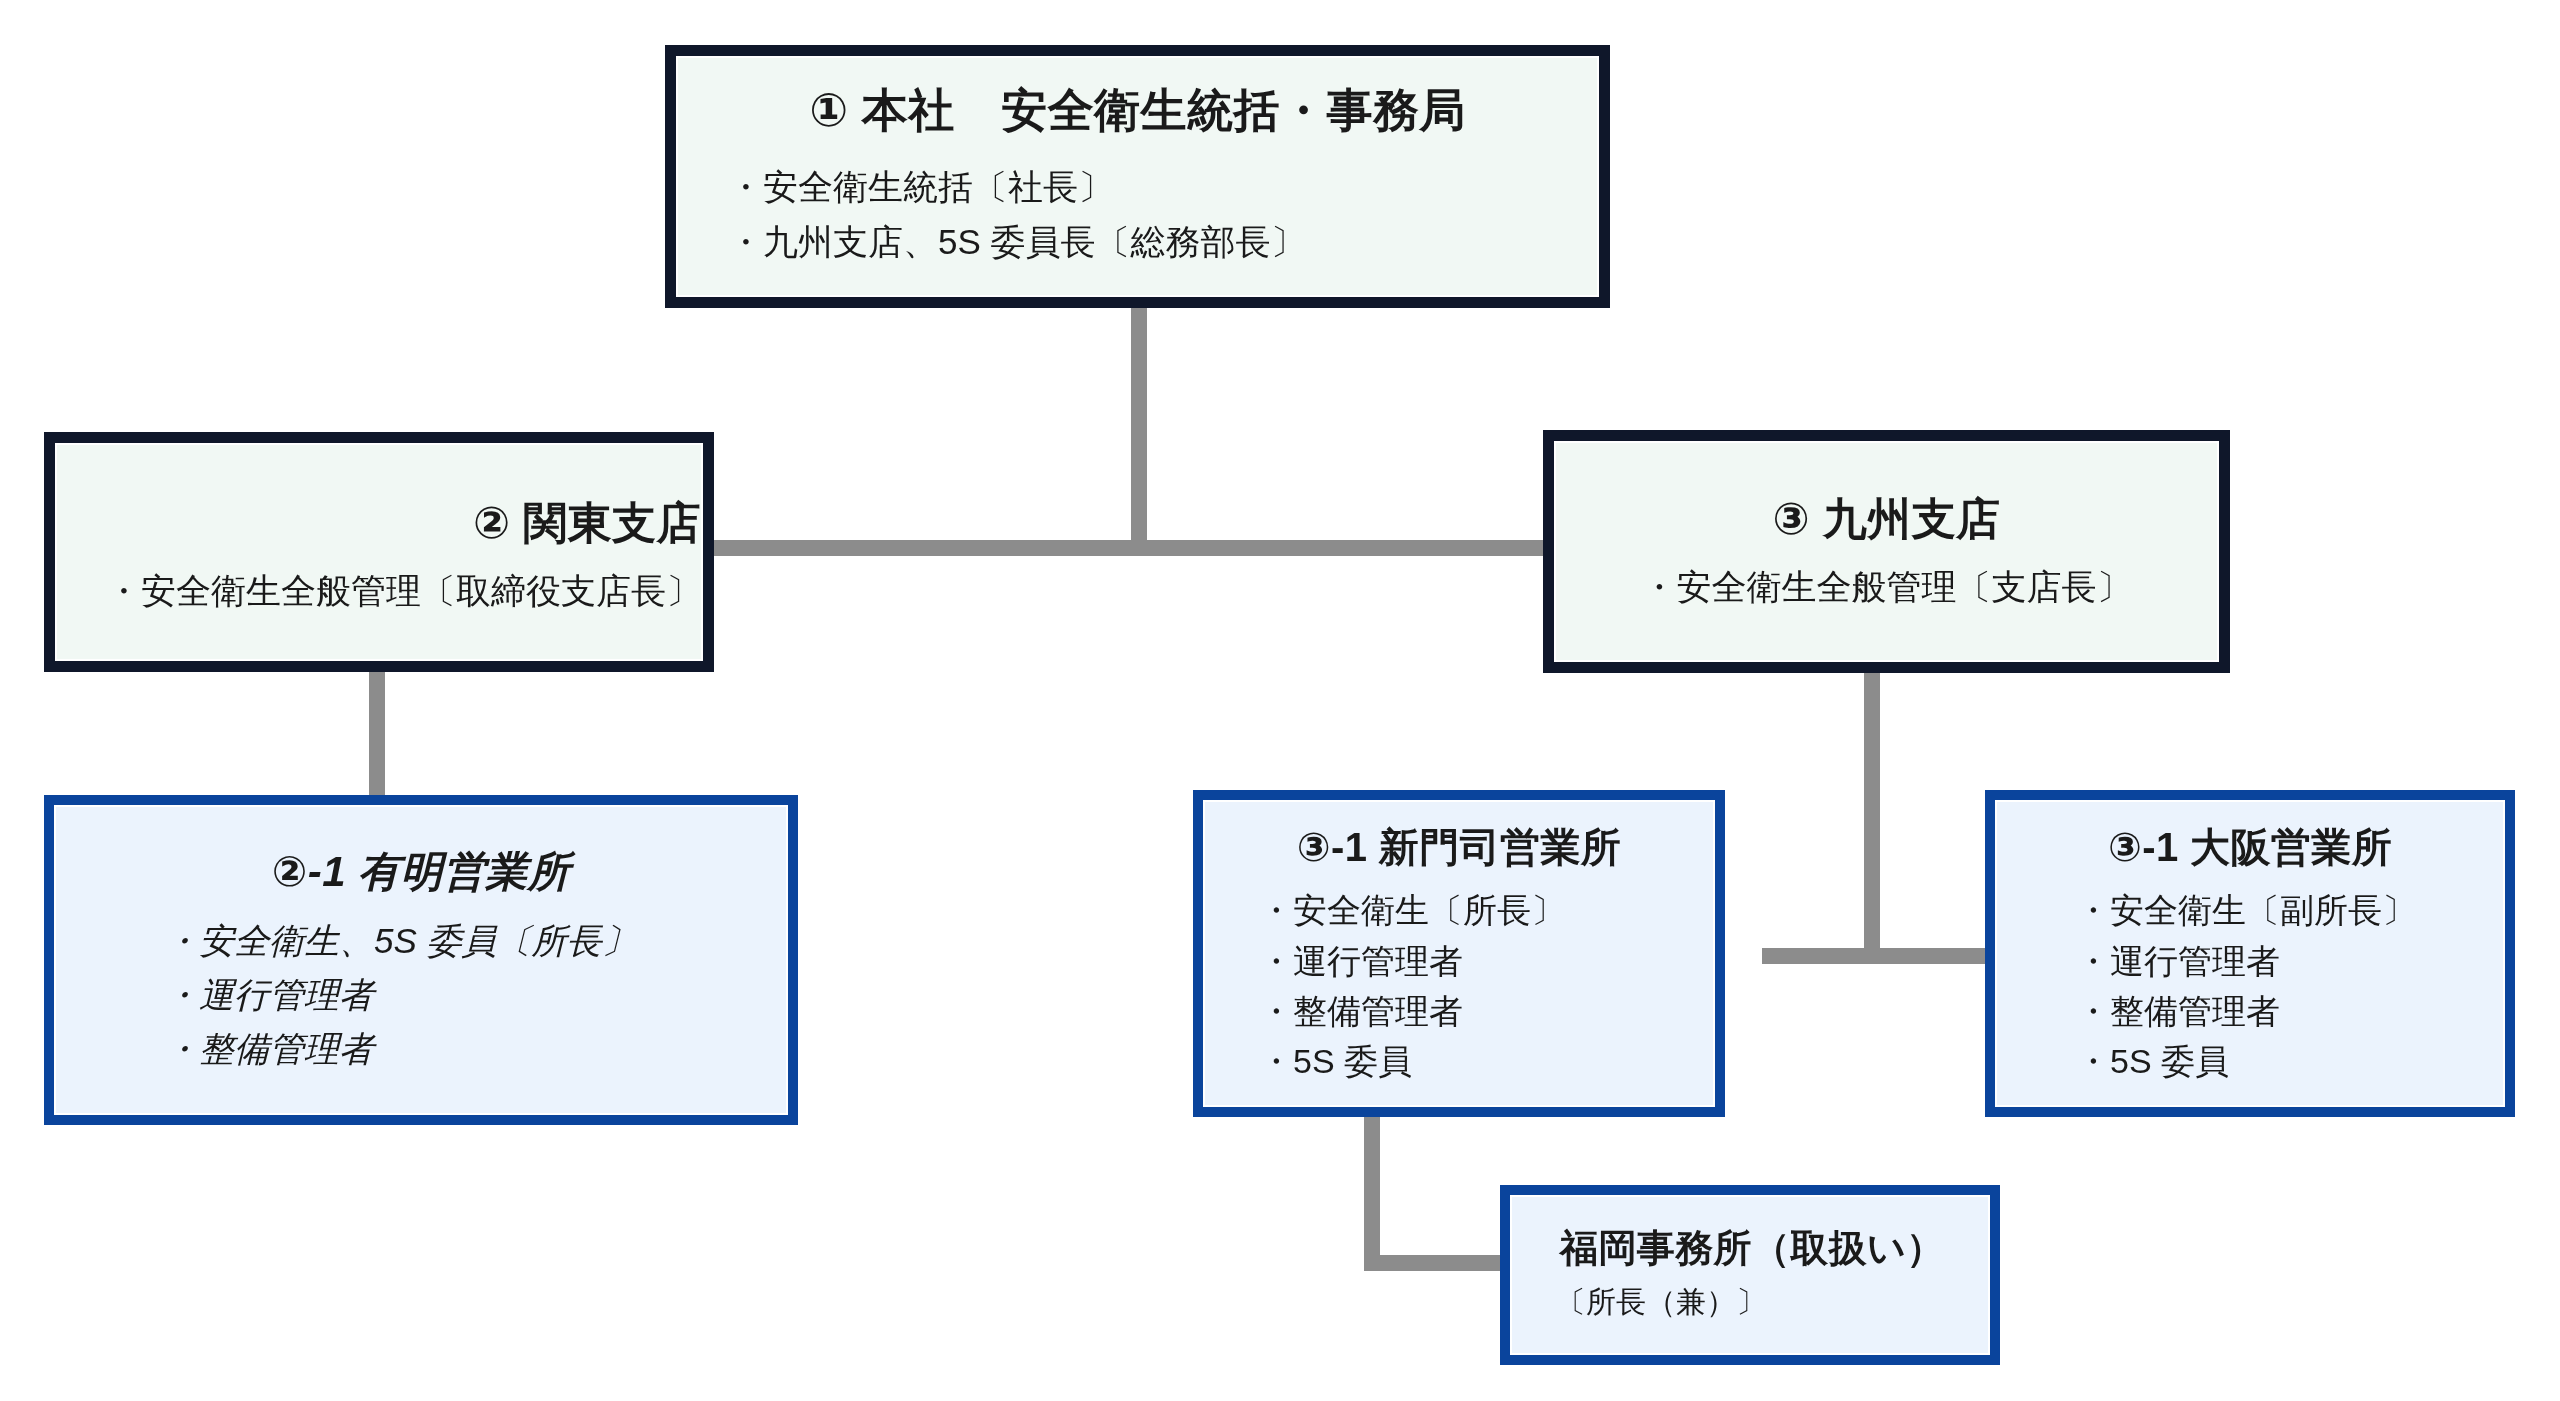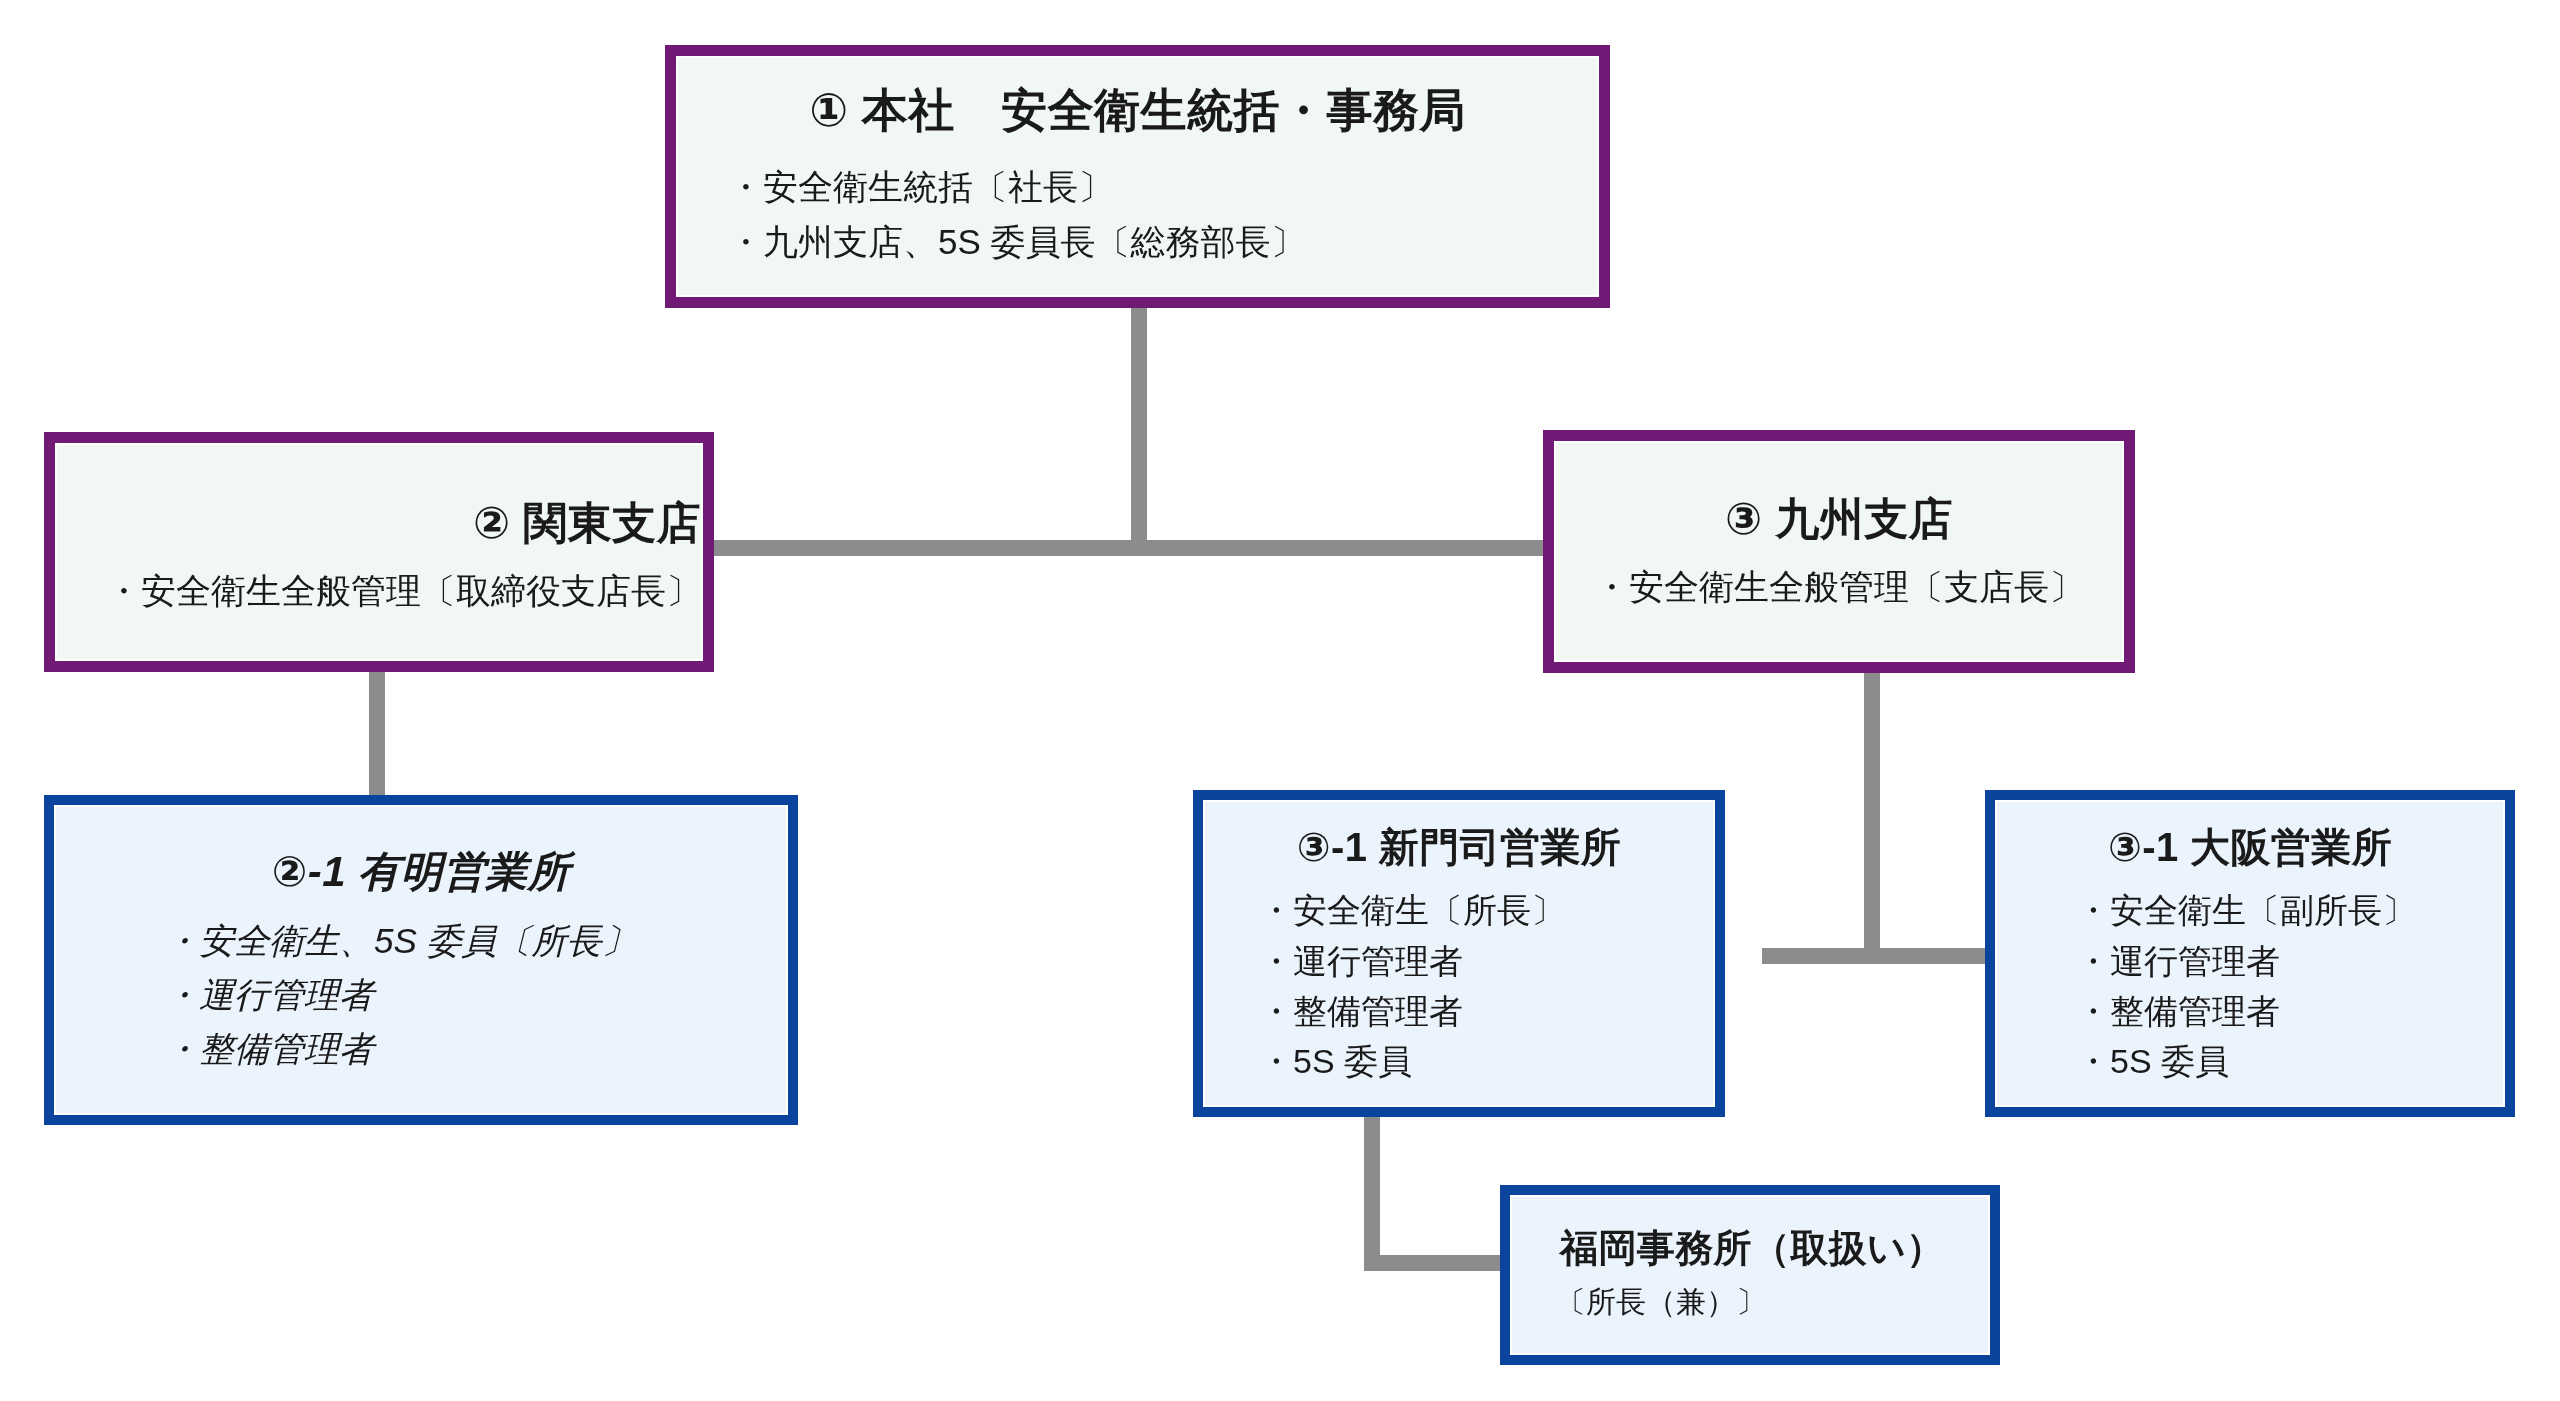--- a/index.html
+++ b/index.html
@@ -35,21 +35,21 @@
   .node .inner {
     box-sizing: border-box;
     width: 100%;
     height: 100%;
     display: flex;
     flex-direction: column;
     justify-content: center;
   }
 
   .node.green {
-    border: 11px solid #701a75;
+    border: 11px solid #0f172a;
     background: #a3a3a3;
   }
   .node.green .inner {
     border: 2px solid #ffffff;
     background: #f1f8f4;
   }
   .node.blue {
     border: 10px solid #0a449c;
     background: #ebf3fd;
   }
@@ -81,21 +81,21 @@
   #node-head .node-line { font-size: 35px; line-height: 1.55; }
 
   #node-kanto {
     left: 44px; top: 432px; width: 670px; height: 240px;
   }
   #node-kanto .inner { padding: 13px 0 6px 0; align-items: flex-end; }
   #node-kanto .node-title { font-size: 44px; padding-left: 40px; margin-bottom: 12px; }
   #node-kanto .node-line { font-size: 35px; line-height: 1.5; padding-left: 36px; }
 
   #node-kyushu {
-    left: 1543px; top: 430px; width: 592px; height: 243px;
+    left: 1543px; top: 430px; width: 687px; height: 243px;
   }
   #node-kyushu .inner { padding: 6px 0 6px 0; align-items: center; }
   #node-kyushu .node-title { font-size: 44px; margin-bottom: 12px; text-align: center; }
   #node-kyushu .node-line { font-size: 35px; line-height: 1.5; }
 
   #node-ariake {
     left: 44px; top: 795px; width: 754px; height: 330px; font-style: italic;
   }
   #node-ariake .inner { padding: 8px 0; align-items: center; }
   #node-ariake .node-title { font-size: 42px; margin-bottom: 14px; text-align: center; }

